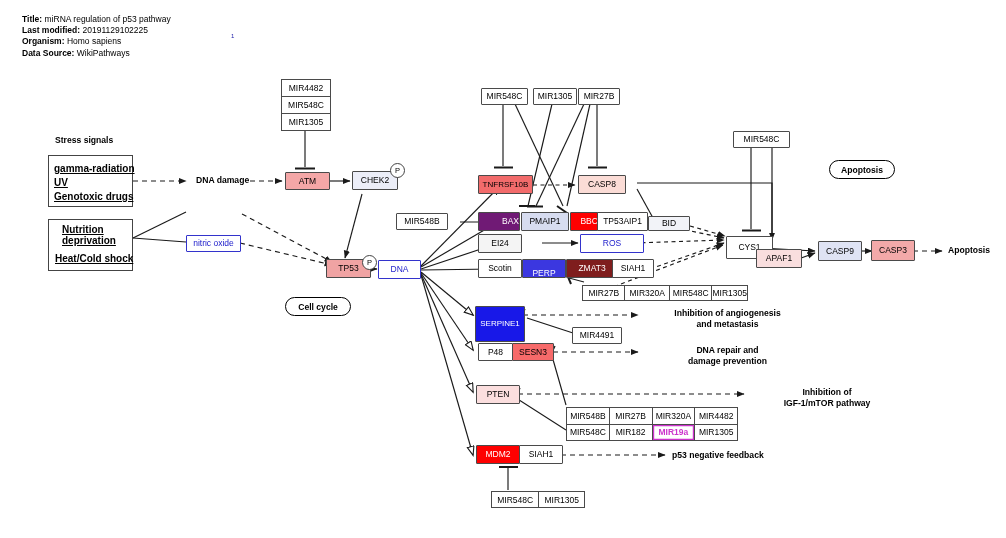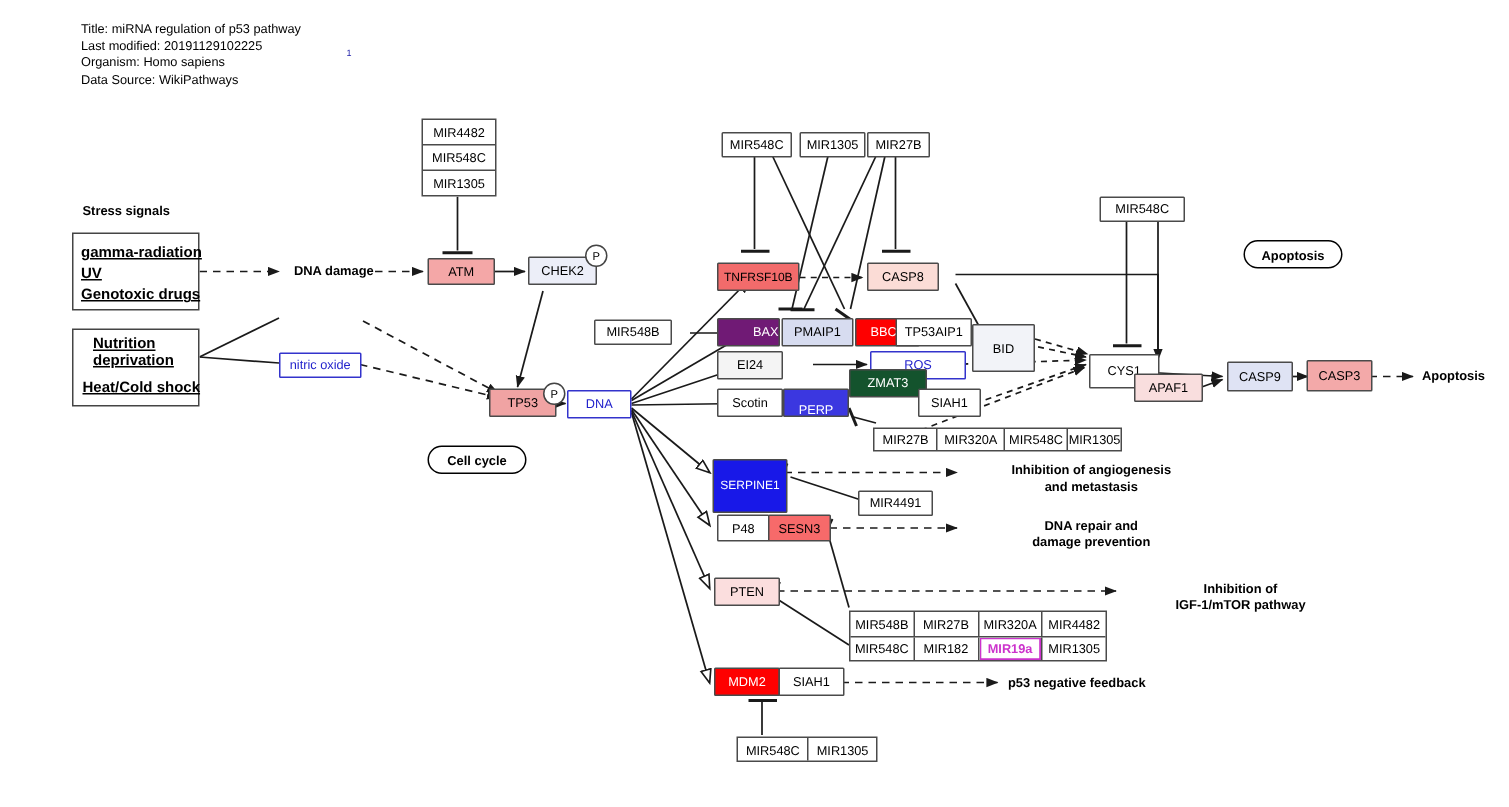--- a/index.html
+++ b/index.html
@@ -4,21 +4,21 @@
 <style>
   html,body{margin:0;padding:0;background:#ffffff;}
   body{width:1006px;height:538px;position:relative;overflow:hidden;
        font-family:"Liberation Sans","DejaVu Sans",sans-serif;color:#000;}
   #canvas{position:absolute;left:0;top:0;width:1006px;height:538px;}
   #svglayer{position:absolute;left:0;top:0;width:1006px;height:538px;}
 
   
   .meta{position:absolute;left:22px;top:14px;font-size:8.5px;line-height:11.2px;}
   .meta div{white-space:nowrap;}
-  .meta b{font-weight:normal;margin-left:32px;}
+  .meta b{font-weight:bold;}
   .meta span.v{font-weight:normal;}
   .tiny-mark{position:absolute;left:231px;top:33px;font-size:6px;color:#2222aa;}
 
   
   .node{position:absolute;box-sizing:border-box;border:1.2px solid #4a4a4a;
         background:#ffffff;display:flex;align-items:center;justify-content:center;
         font-size:8.5px;line-height:1;text-align:center;white-space:nowrap;
         border-radius:1px;}
   .node.blueborder{border:1.2px solid #3333cc;color:#2222cc;}
   .node.whitetext{color:#ffffff;}
@@ -277,21 +277,21 @@
   <div class="node" style="left:396px;top:213px;width:52px;height:17px;">
     <span>MIR548B</span>
   </div>
 
   <div class="node" style="left:478px;top:175px;width:55px;height:19px;background:#f26b6b;font-size:8px;">
     <span>TNFRSF10B</span>
   </div>
   <div class="node" style="left:578px;top:175px;width:48px;height:19px;background:#fbdcd6;">
     <span>CASP8</span>
   </div>
-  <div class="node" style="left:648px;top:216px;width:42px;height:32px;background:#f2f3f8;">
+  <div class="node" style="left:648px;top:216px;width:42px;height:15px;background:#f2f3f8;">
     <span>BID</span>
   </div>
 
   <div class="node whitetext" style="left:478px;top:212px;width:42px;height:19px;background:#701a75;justify-content:flex-end;">
     <span>BAX</span>
   </div>
   <div class="node" style="left:521px;top:212px;width:48px;height:19px;background:#d7dcf0;">
     <span>PMAIP1</span>
   </div>
   <div class="node whitetext" style="left:570px;top:212px;width:43px;height:19px;background:#fe0000;">
@@ -307,21 +307,21 @@
   <div class="node blueborder" style="left:580px;top:234px;width:64px;height:19px;">
     <span>ROS</span>
   </div>
 
   <div class="node" style="left:478px;top:259px;width:44px;height:19px;">
     <span>Scotin</span>
   </div>
   <div class="node whitetext" style="left:522px;top:259px;width:44px;height:19px;background:#3b37e0;align-items:flex-end;">
     <span>PERP</span>
   </div>
-  <div class="node whitetext" style="left:566px;top:246px;width:52px;height:19px;background:#14532d;">
+  <div class="node whitetext" style="left:566px;top:259px;width:52px;height:19px;background:#7f1d1d;">
     <span>ZMAT3</span>
   </div>
   <div class="node" style="left:612px;top:259px;width:42px;height:19px;">
     <span>SIAH1</span>
   </div>
 
   <div class="hrow" style="left:582px;top:285px;width:166px;height:16px;">
     <div class="cell" style="width:43px;">MIR27B</div>
     <div class="cell" style="width:45px;">MIR320A</div>
     <div class="cell" style="width:43px;">MIR548C</div>

